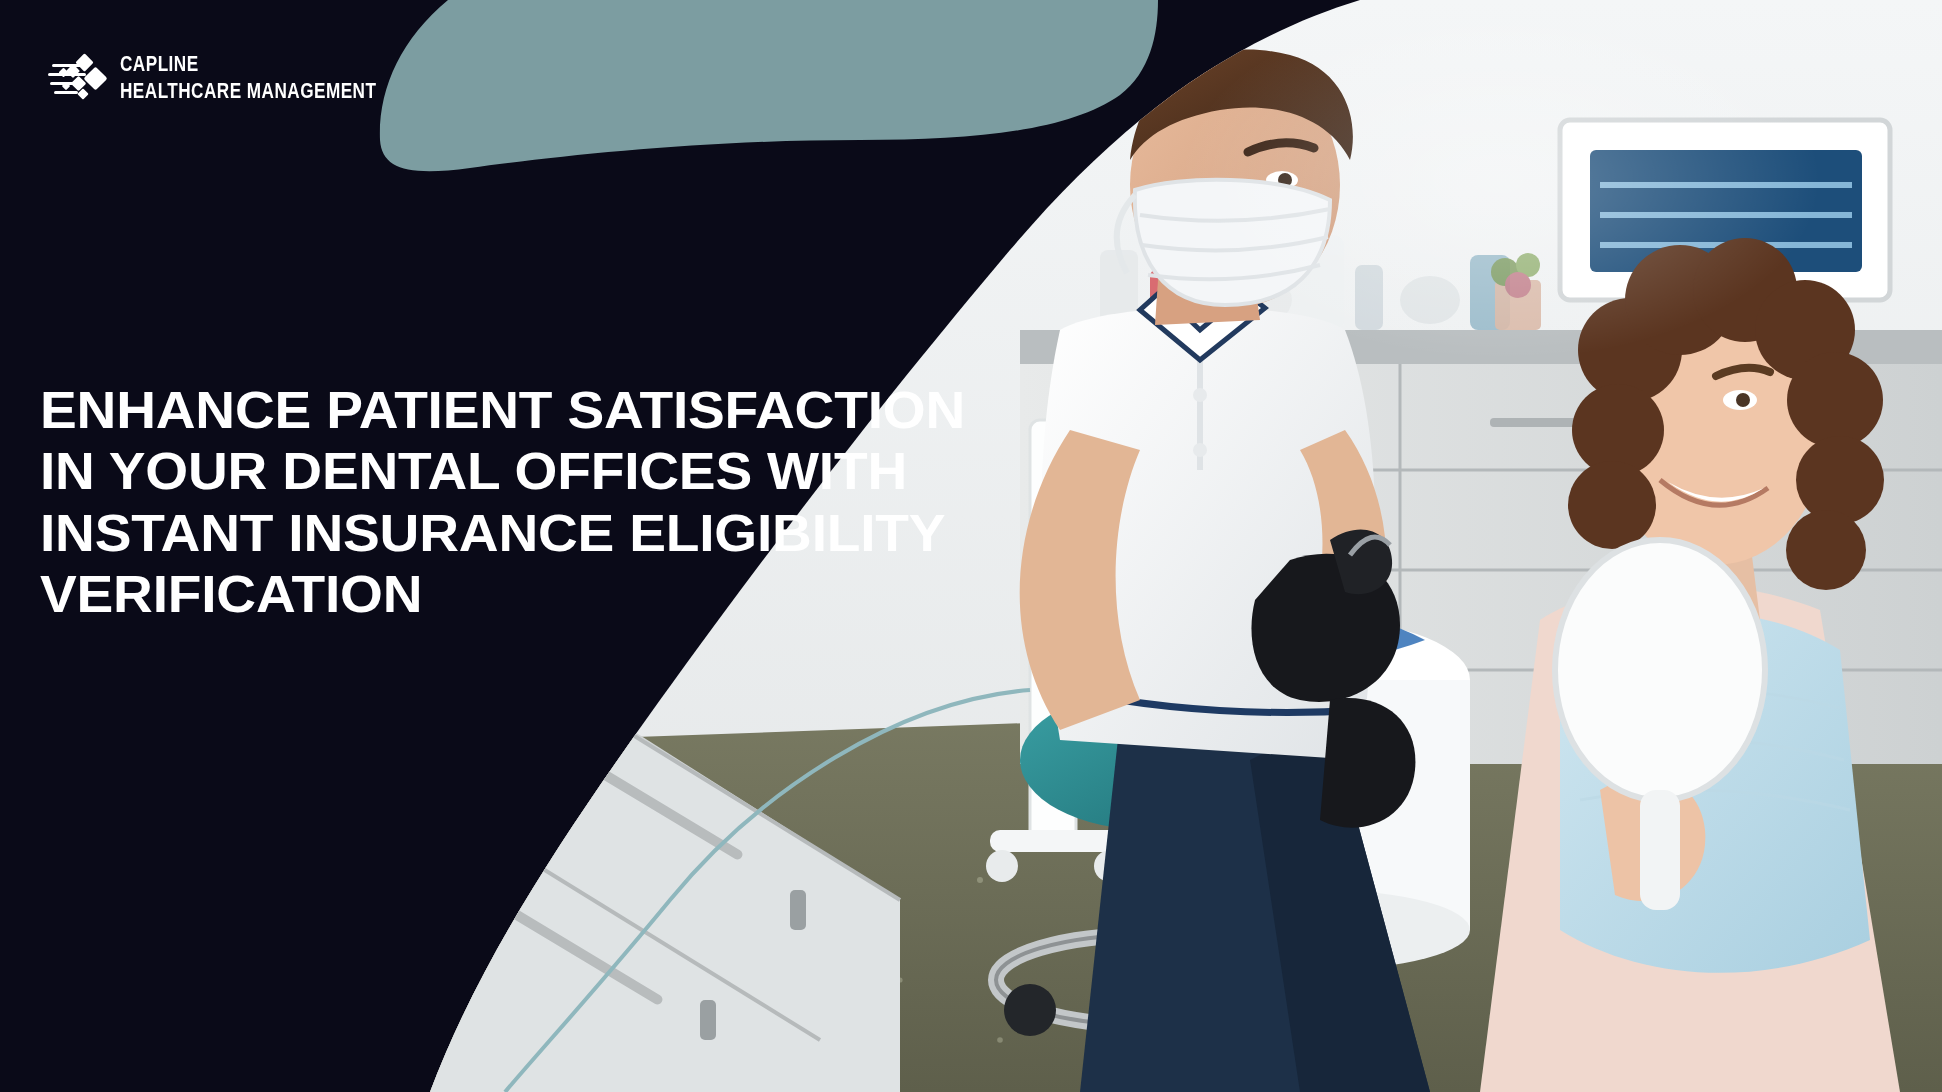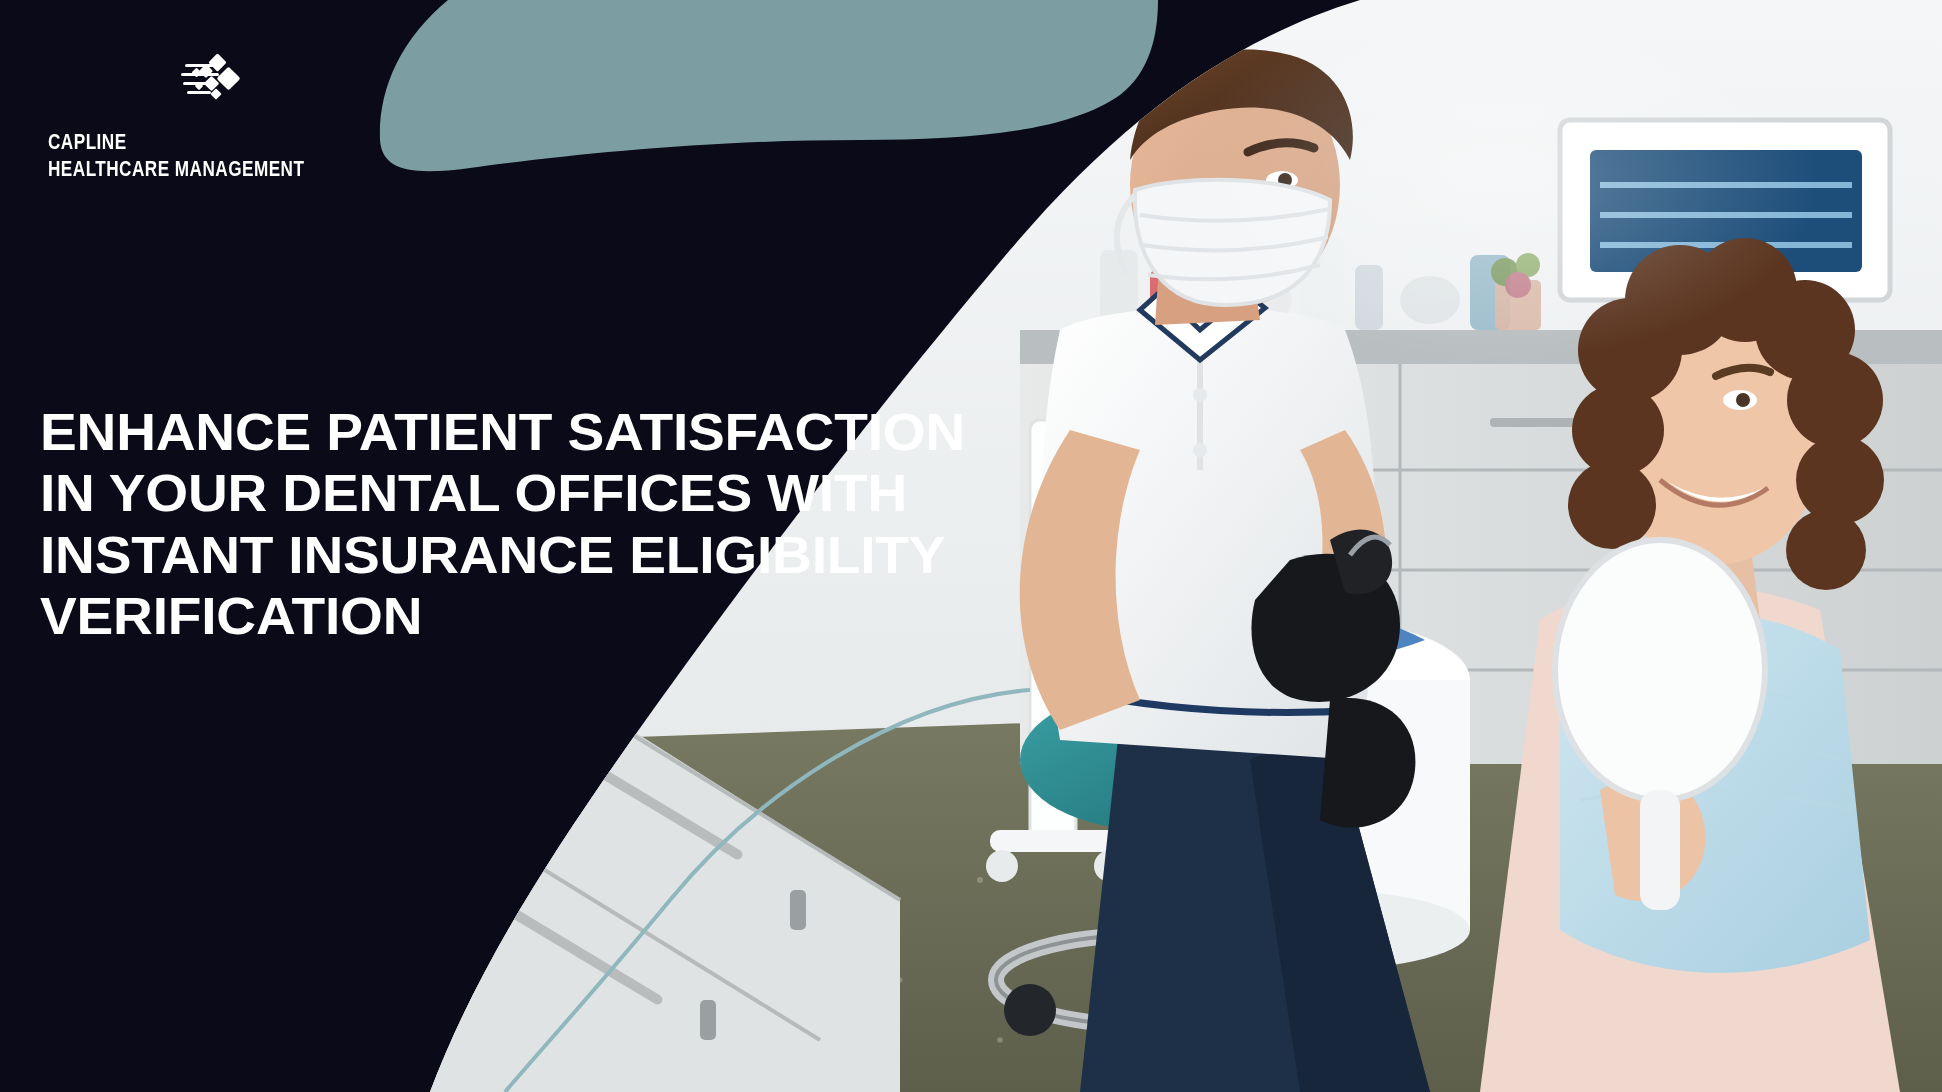--- a/index.html
+++ b/index.html
@@ -47,23 +47,22 @@
     pointer-events: none;
   }
 
   
   .logo {
     position: absolute;
     left: 48px;
     top: 52px;
     display: flex;
     align-items: center;
-    gap: 29px;
+    gap: 10px;
     z-index: 20;
-    flex-direction: column;
   }
   .logo-mark {
     width: 62px;
     height: 50px;
     flex: none;
   }
   .logo-text {
     display: flex;
     flex-direction: column;
     line-height: 1;
@@ -85,21 +84,21 @@
     transform: scaleX(0.78);
     transform-origin: left center;
     white-space: nowrap;
     margin-top: 5px;
   }
 
   
   .headline {
     position: absolute;
     left: 40px;
-    top: 402px;
+    top: 380px;
     width: 1000px;
     z-index: 20;
   }
   .headline-line {
     color: #ffffff;
     font-size: 52px;
     font-weight: 700;
     letter-spacing: -0.2px;
     line-height: 1.18;
     white-space: nowrap;

